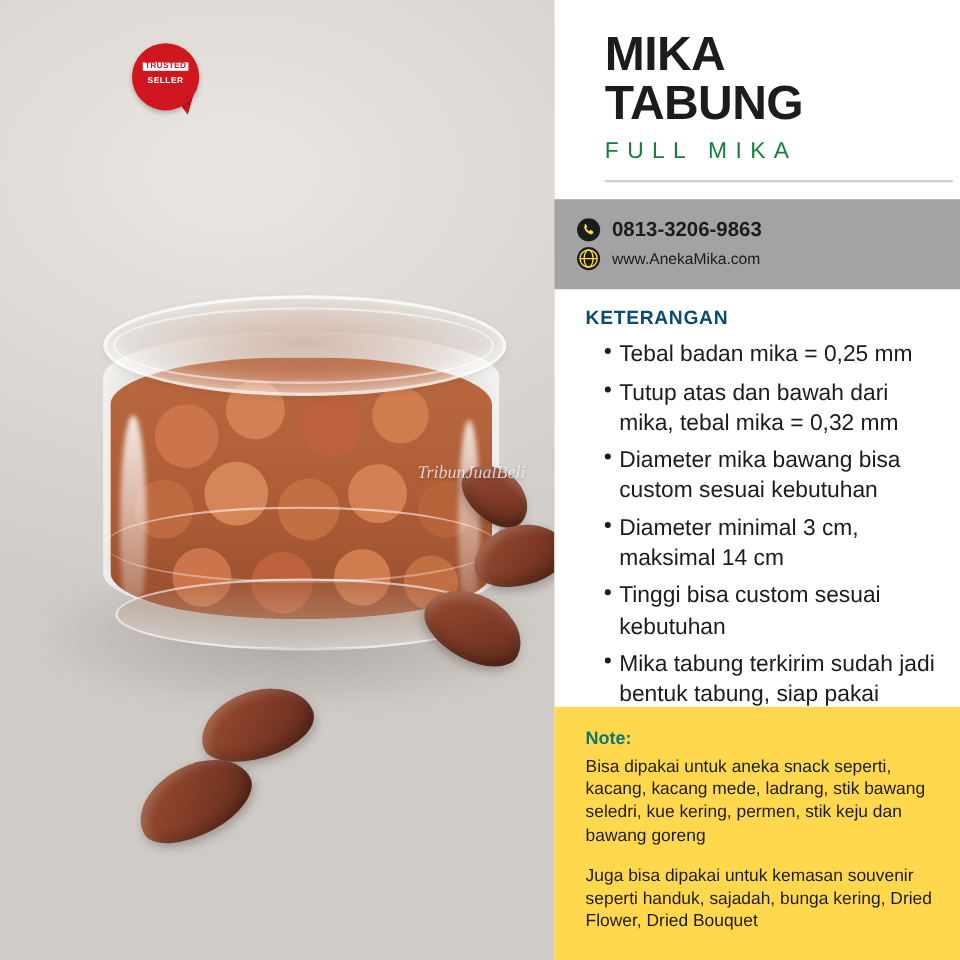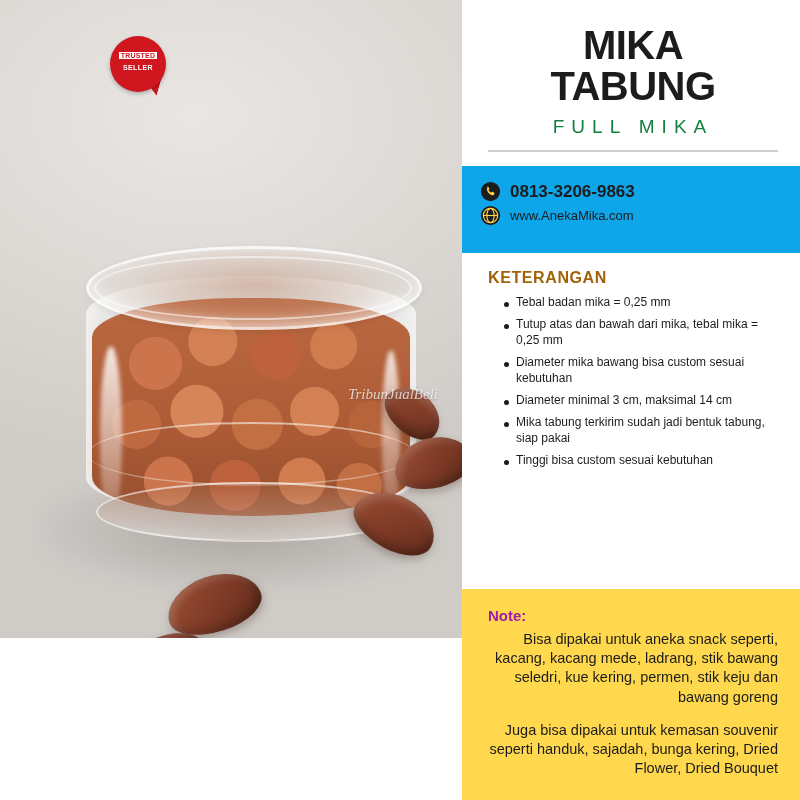--- a/index.html
+++ b/index.html
@@ -13,21 +13,21 @@
     height: 800px;
     overflow: hidden;
     font-family: "Liberation Sans", sans-serif;
     background: #ffffff;
   }
 
   
   .photo-pane {
     position: absolute;
     left: 0; top: 0;
-    width: 462px; height: 638px;
+    width: 462px; height: 800px;
     overflow: hidden;
     background: #be185d;
   }
   .photo-bg {
     position: absolute;
     inset: 0;
     background:
       radial-gradient(ellipse 520px 360px at 42% 18%, #e9e6e3 0%, #dedbd7 45%, #cfcbc7 100%),
       linear-gradient(180deg, #e6e3df 0%, #d9d6d2 55%, #cbc7c3 100%);
   }
@@ -198,22 +198,21 @@
   }
 
   
   .info-pane {
     position: absolute;
     left: 462px; top: 0;
     width: 338px; height: 800px;
     background: #ffffff;
   }
   .title-block {
-    padding: 26px 22px 0 26px;
-    text-align: center;
+    padding: 26px 22px 0 42px;
   }
   .title-1, .title-2 {
     font-size: 40px;
     line-height: 0.98;
     font-weight: bold;
     color: #1c1c1c;
     letter-spacing: -0.5px;
   }
   .title-2 { margin-top: 2px; }
   .title-sub {
@@ -225,22 +224,22 @@
   }
   .title-rule {
     margin: 12px 0 0 0;
     height: 2px;
     background: #cfcfcf;
     width: 290px;
   }
 
   .contact-band {
     margin-top: 14px;
-    background: #0ea5e9;
-    padding: 12px 18px 24px 18px;
+    background: #a3a3a3;
+    padding: 12px 18px 12px 18px;
   }
   .contact-row {
     display: flex;
     align-items: center;
     gap: 9px;
     margin: 3px 0;
   }
   .contact-row .txt {
     font-size: 17px;
     font-weight: bold;
@@ -248,32 +247,32 @@
   }
   .contact-row.web .txt { font-weight: normal; font-size: 13px; }
   .cicon { width: 21px; height: 21px; flex: 0 0 21px; }
 
   .spec-block {
     padding: 16px 20px 0 26px;
   }
   .spec-head {
     font-size: 16px;
     font-weight: bold;
-    color: #a16207;
+    color: #0c4a6e;
     letter-spacing: 0.6px;
     margin-bottom: 8px;
   }
   ul.spec-list {
     margin: 0;
     padding-left: 16px;
     list-style: none;
   }
   ul.spec-list li {
     position: relative;
-    font-size: 12px;
+    font-size: 19px;
     line-height: 1.33;
     color: #1c1c1c;
     margin-bottom: 6px;
     padding-left: 12px;
   }
   ul.spec-list li::before {
     content: "";
     position: absolute;
     left: 0; top: 7px;
     width: 5px; height: 5px;
@@ -285,29 +284,28 @@
     position: absolute;
     left: 0; bottom: 0;
     width: 338px;
     background: #ffd84d;
     padding: 18px 22px 22px 26px;
     box-sizing: border-box;
   }
   .note-head {
     font-size: 15px;
     font-weight: bold;
-    color: #a21caf;
+    color: #0f766e;
     margin-bottom: 6px;
   }
   .note-p {
     font-size: 14.5px;
     line-height: 1.32;
     color: #1c1c1c;
     margin: 0 0 14px 0;
-    text-align: right;
   }
   .note-p:last-child { margin-bottom: 0; }
 </style>
 </head>
 <body>
 
 <div class="page">
 
   <div class="photo-pane">
     <div class="photo-bg"></div>
@@ -370,25 +368,25 @@
           </svg>
         </span>
         <span class="txt">www.AnekaMika.com</span>
       </div>
     </div>
 
     <div class="spec-block">
       <div class="spec-head">KETERANGAN</div>
       <ul class="spec-list">
         <li>Tebal badan mika = 0,25 mm</li>
-        <li>Tutup atas dan bawah dari mika, tebal mika = 0,25 mm</li>
+        <li>Tutup atas dan bawah dari mika, tebal mika = 0,32 mm</li>
         <li>Diameter mika bawang bisa custom sesuai kebutuhan</li>
         <li>Diameter minimal 3 cm, maksimal 14 cm</li>
+        <li>Tinggi bisa custom sesuai kebutuhan</li>
         <li>Mika tabung terkirim sudah jadi bentuk tabung, siap pakai</li>
-        <li>Tinggi bisa custom sesuai kebutuhan</li>
       </ul>
     </div>
 
     <div class="note-block">
       <div class="note-head">Note:</div>
       <p class="note-p">Bisa dipakai untuk aneka snack seperti, kacang, kacang mede, ladrang, stik bawang seledri, kue kering, permen, stik keju dan bawang goreng</p>
       <p class="note-p">Juga bisa dipakai untuk kemasan souvenir seperti handuk, sajadah, bunga kering, Dried Flower, Dried Bouquet</p>
     </div>
 
   </div>

